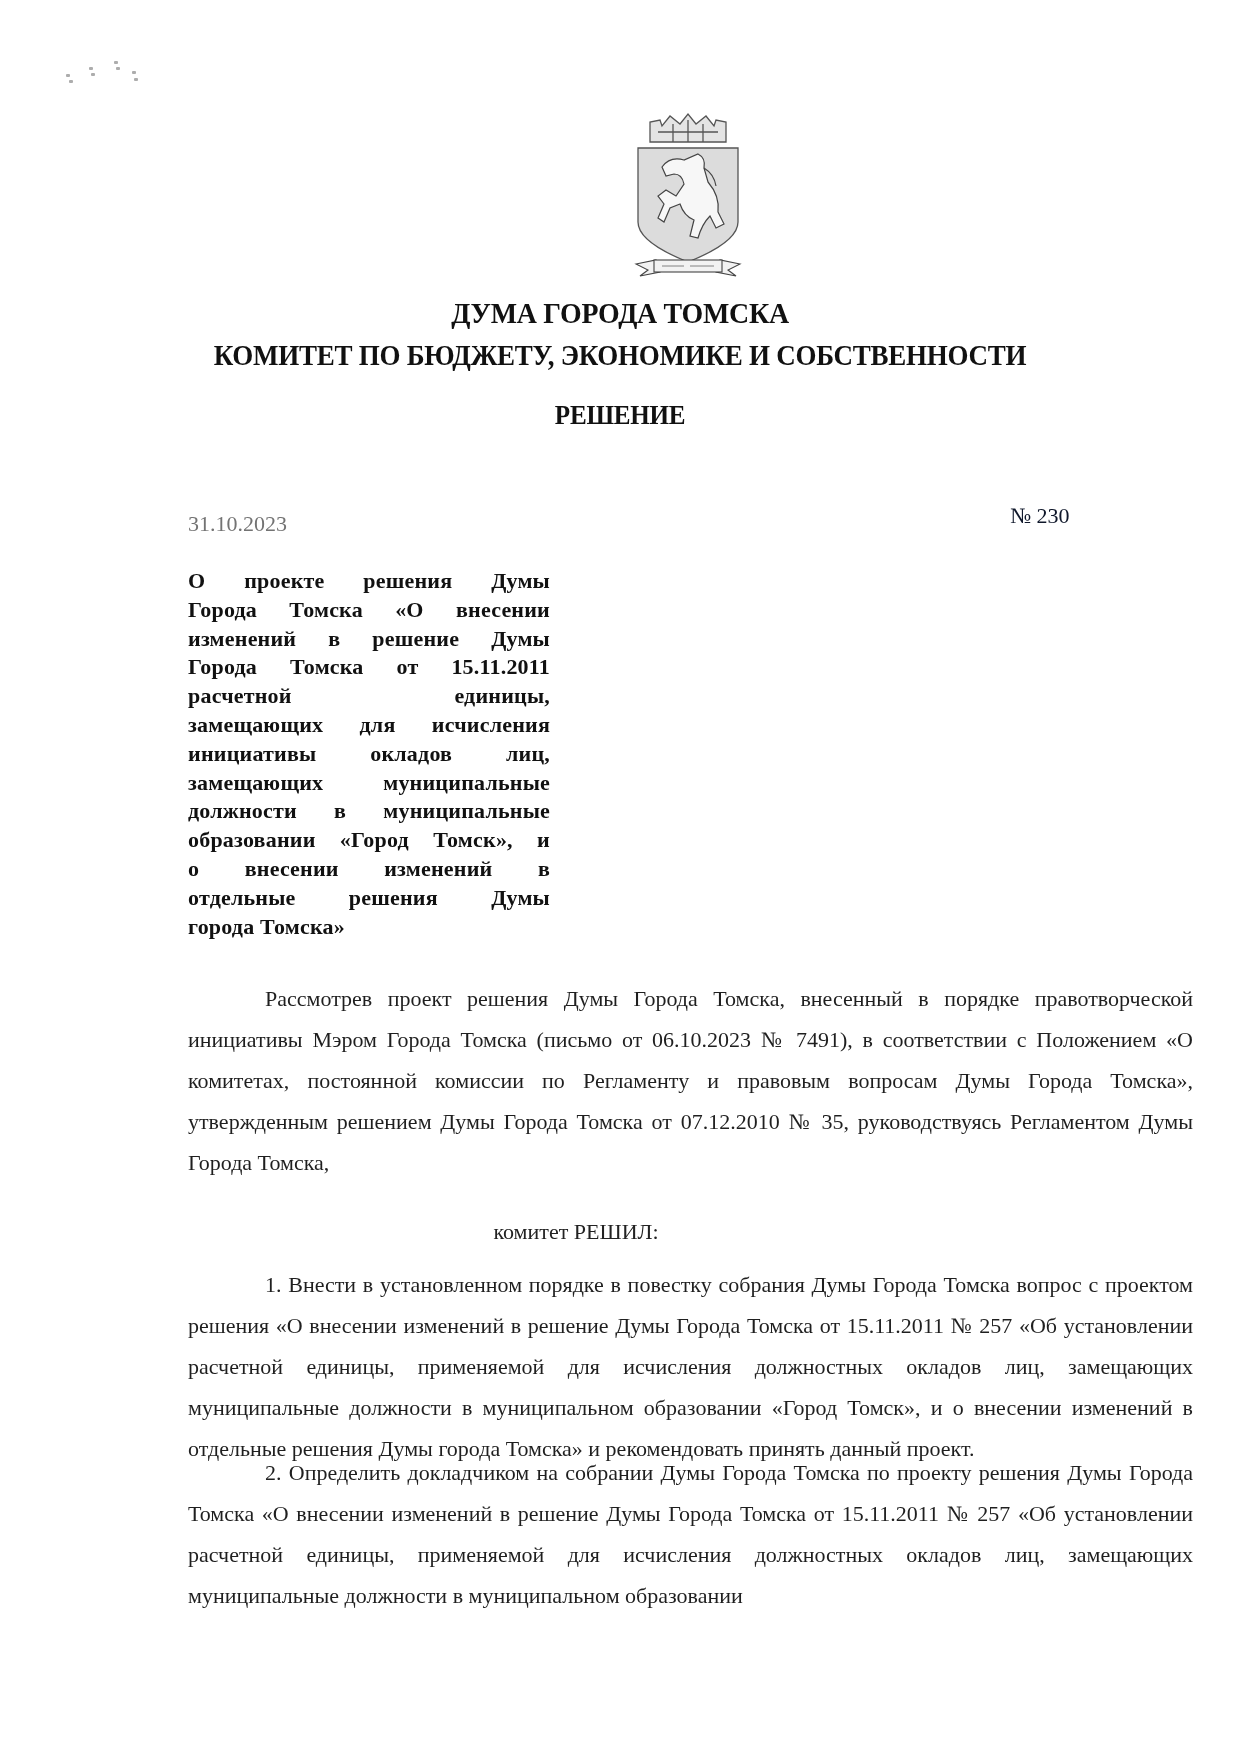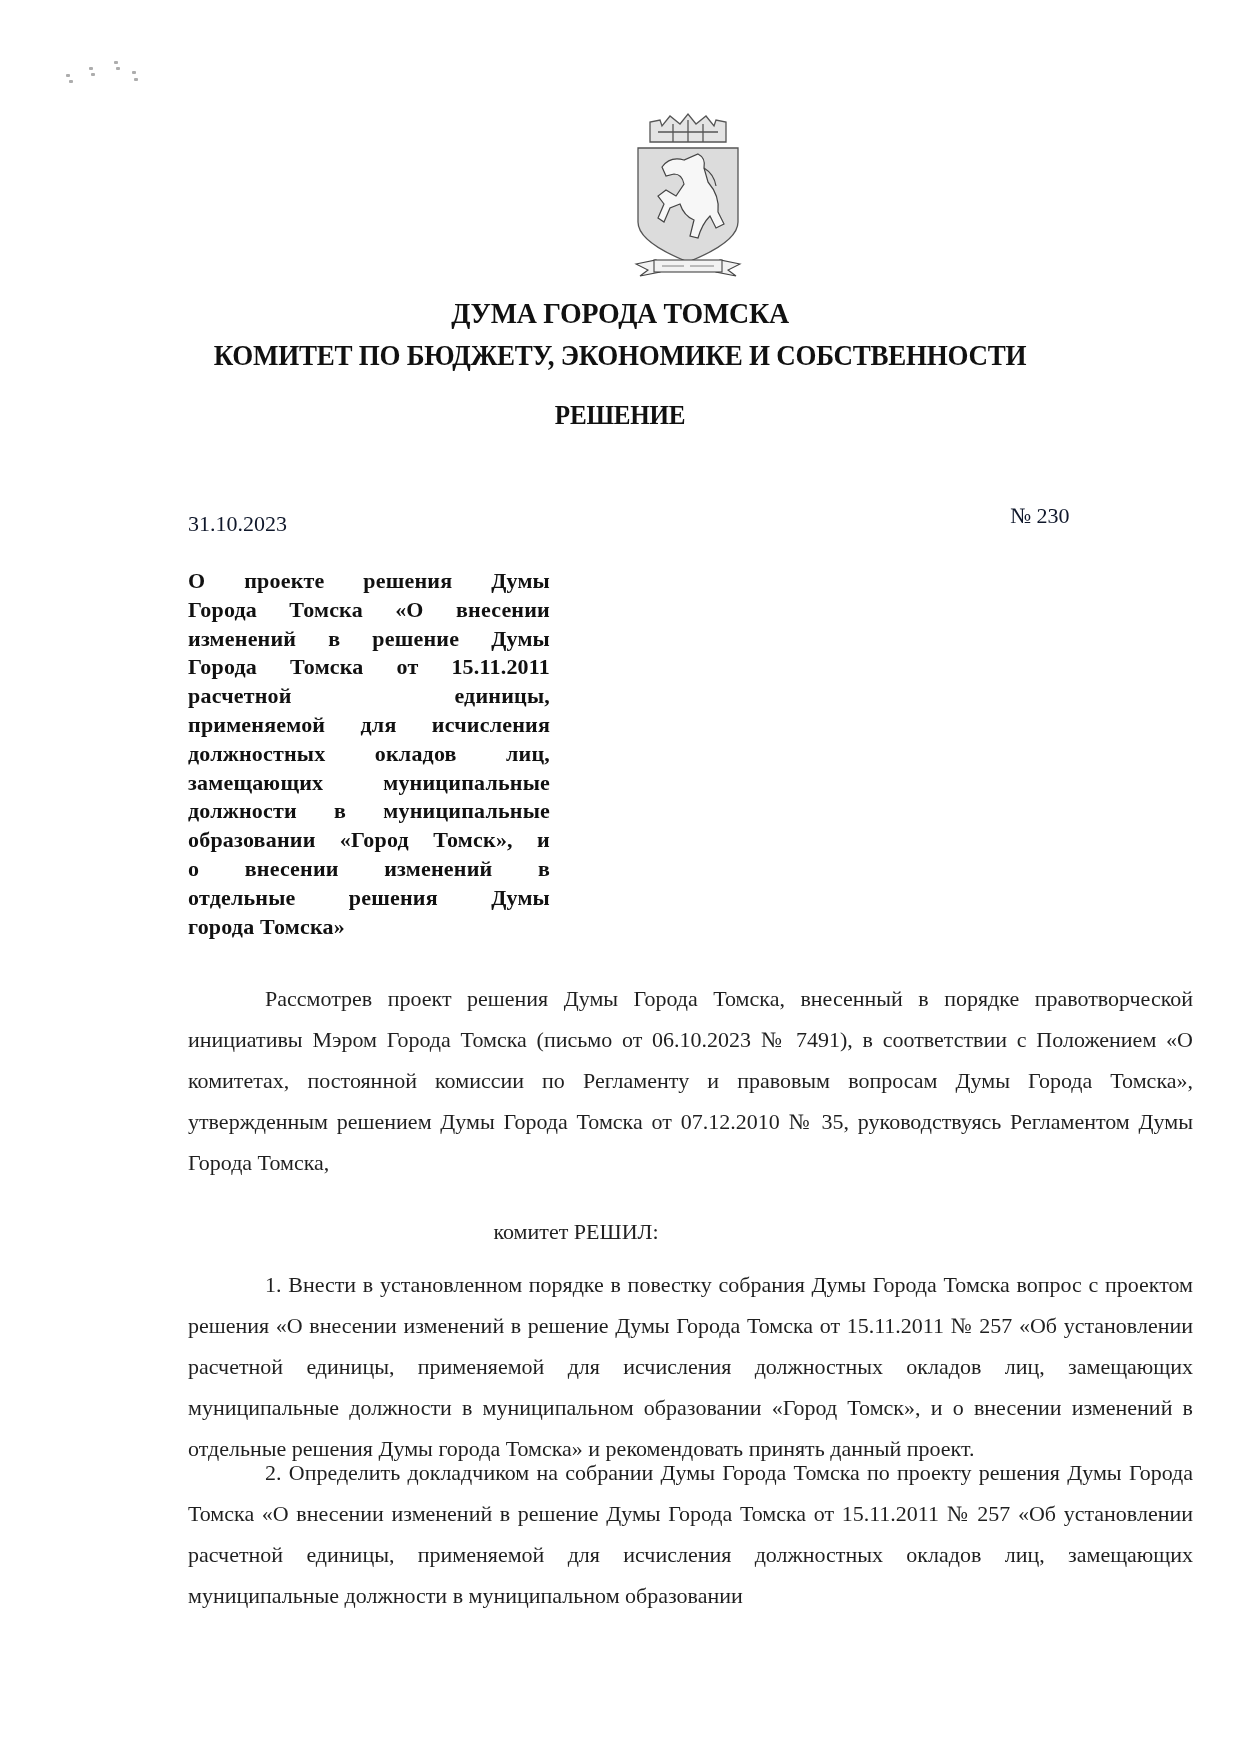--- a/index.html
+++ b/index.html
@@ -9,21 +9,21 @@
     .scan-marks { position: absolute; left: 62px; top: 56px; width: 90px; height: 30px; }
     .scan-marks span { position: absolute; width: 4px; height: 3px; background: #8a8a8a; border-radius: 1px; opacity: .7; }
 
     .emblem { position: absolute; left: 628px; top: 112px; width: 120px; height: 170px; }
 
     .header-line { position: absolute; left: 0; width: 1240px; text-align: center; font-weight: bold; color: #111; letter-spacing: -0.3px; }
     .h-duma { top: 296px; font-size: 30px; transform: scaleX(0.93); }
     .h-committee { top: 338px; font-size: 30px; transform: scaleX(0.90); }
     .h-decision { top: 400px; font-size: 27px; transform: scaleX(0.93); }
 
-    .meta-date { position: absolute; left: 188px; top: 511px; font-size: 22px; color: #0f172a; }
+    .meta-date { position: absolute; left: 188px; top: 511px; font-size: 22px; color: #737373; }
     .meta-number { position: absolute; left: 1010px; top: 503px; font-size: 22px; color: #0f172a; }
 
     .subject { position: absolute; left: 188px; top: 567px; width: 362px; font-weight: bold; font-size: 22px; line-height: 28.8px; text-align: justify; text-align-last: justify; color: #111; letter-spacing: 0.2px; }
     .subject .last { text-align-last: left; }
 
     .body-text { position: absolute; left: 188px; width: 1005px; font-size: 22px; line-height: 41px; text-align: justify; color: #1f1f1f; transform-origin: left top; }
     .body-text p { text-indent: 77px; }
     .preamble { top: 978px; }
     .resolved { position: absolute; left: 0; top: 1219px; width: 1072px; text-align: center; font-size: 22px; color: #222; padding-left: 80px; }
     .item1 { top: 1264px; }
@@ -73,22 +73,22 @@
 
 <div class="meta-date">31.10.2023</div>
 <div class="meta-number">№ 230</div>
 
 <div class="subject">
   <div>О проекте решения Думы</div>
   <div>Города Томска «О внесении</div>
   <div>изменений в решение Думы</div>
   <div>Города Томска от 15.11.2011</div>
   <div>расчетной единицы,</div>
-  <div>применяемой для исчисления</div>
-  <div>должностных окладов лиц,</div>
+  <div>замещающих для исчисления</div>
+  <div>инициативы окладов лиц,</div>
   <div>замещающих муниципальные</div>
   <div>должности в муниципальные</div>
   <div>образовании «Город Томск», и</div>
   <div>о внесении изменений в</div>
   <div>отдельные решения Думы</div>
   <div class="last">города Томска»</div>
 </div>
 
 <div class="body-text preamble">
   <p>Рассмотрев проект решения Думы Города Томска, внесенный в порядке правотворческой инициативы Мэром Города Томска (письмо от 06.10.2023 № 7491), в соответствии с Положением «О комитетах, постоянной комиссии по Регламенту и правовым вопросам Думы Города Томска», утвержденным решением Думы Города Томска от 07.12.2010 № 35, руководствуясь Регламентом Думы Города Томска,</p>

